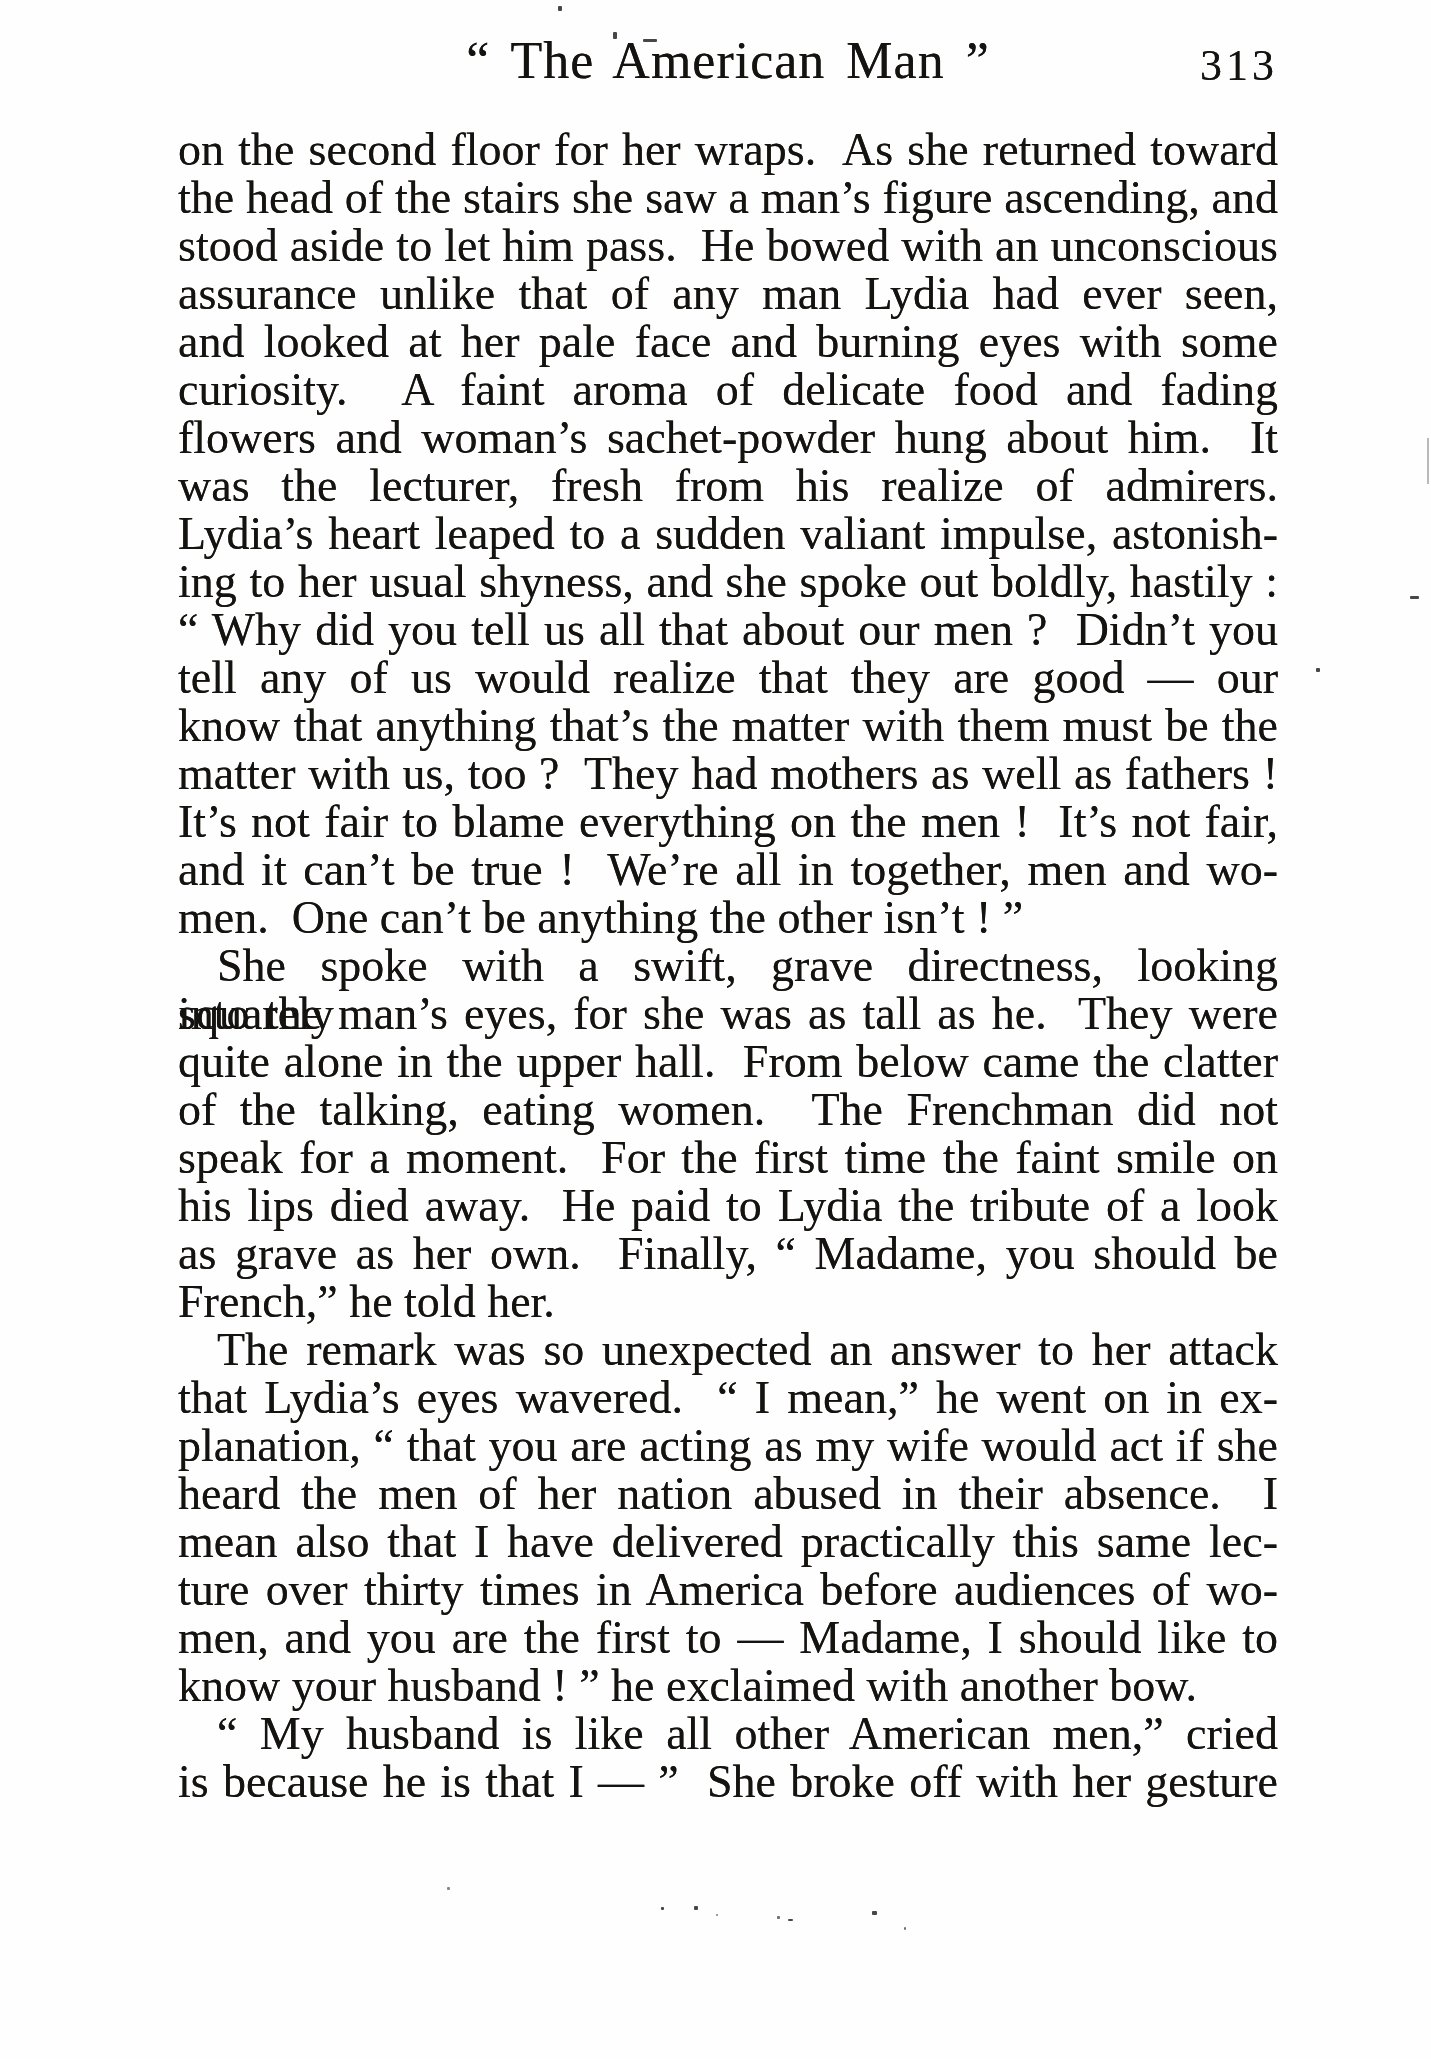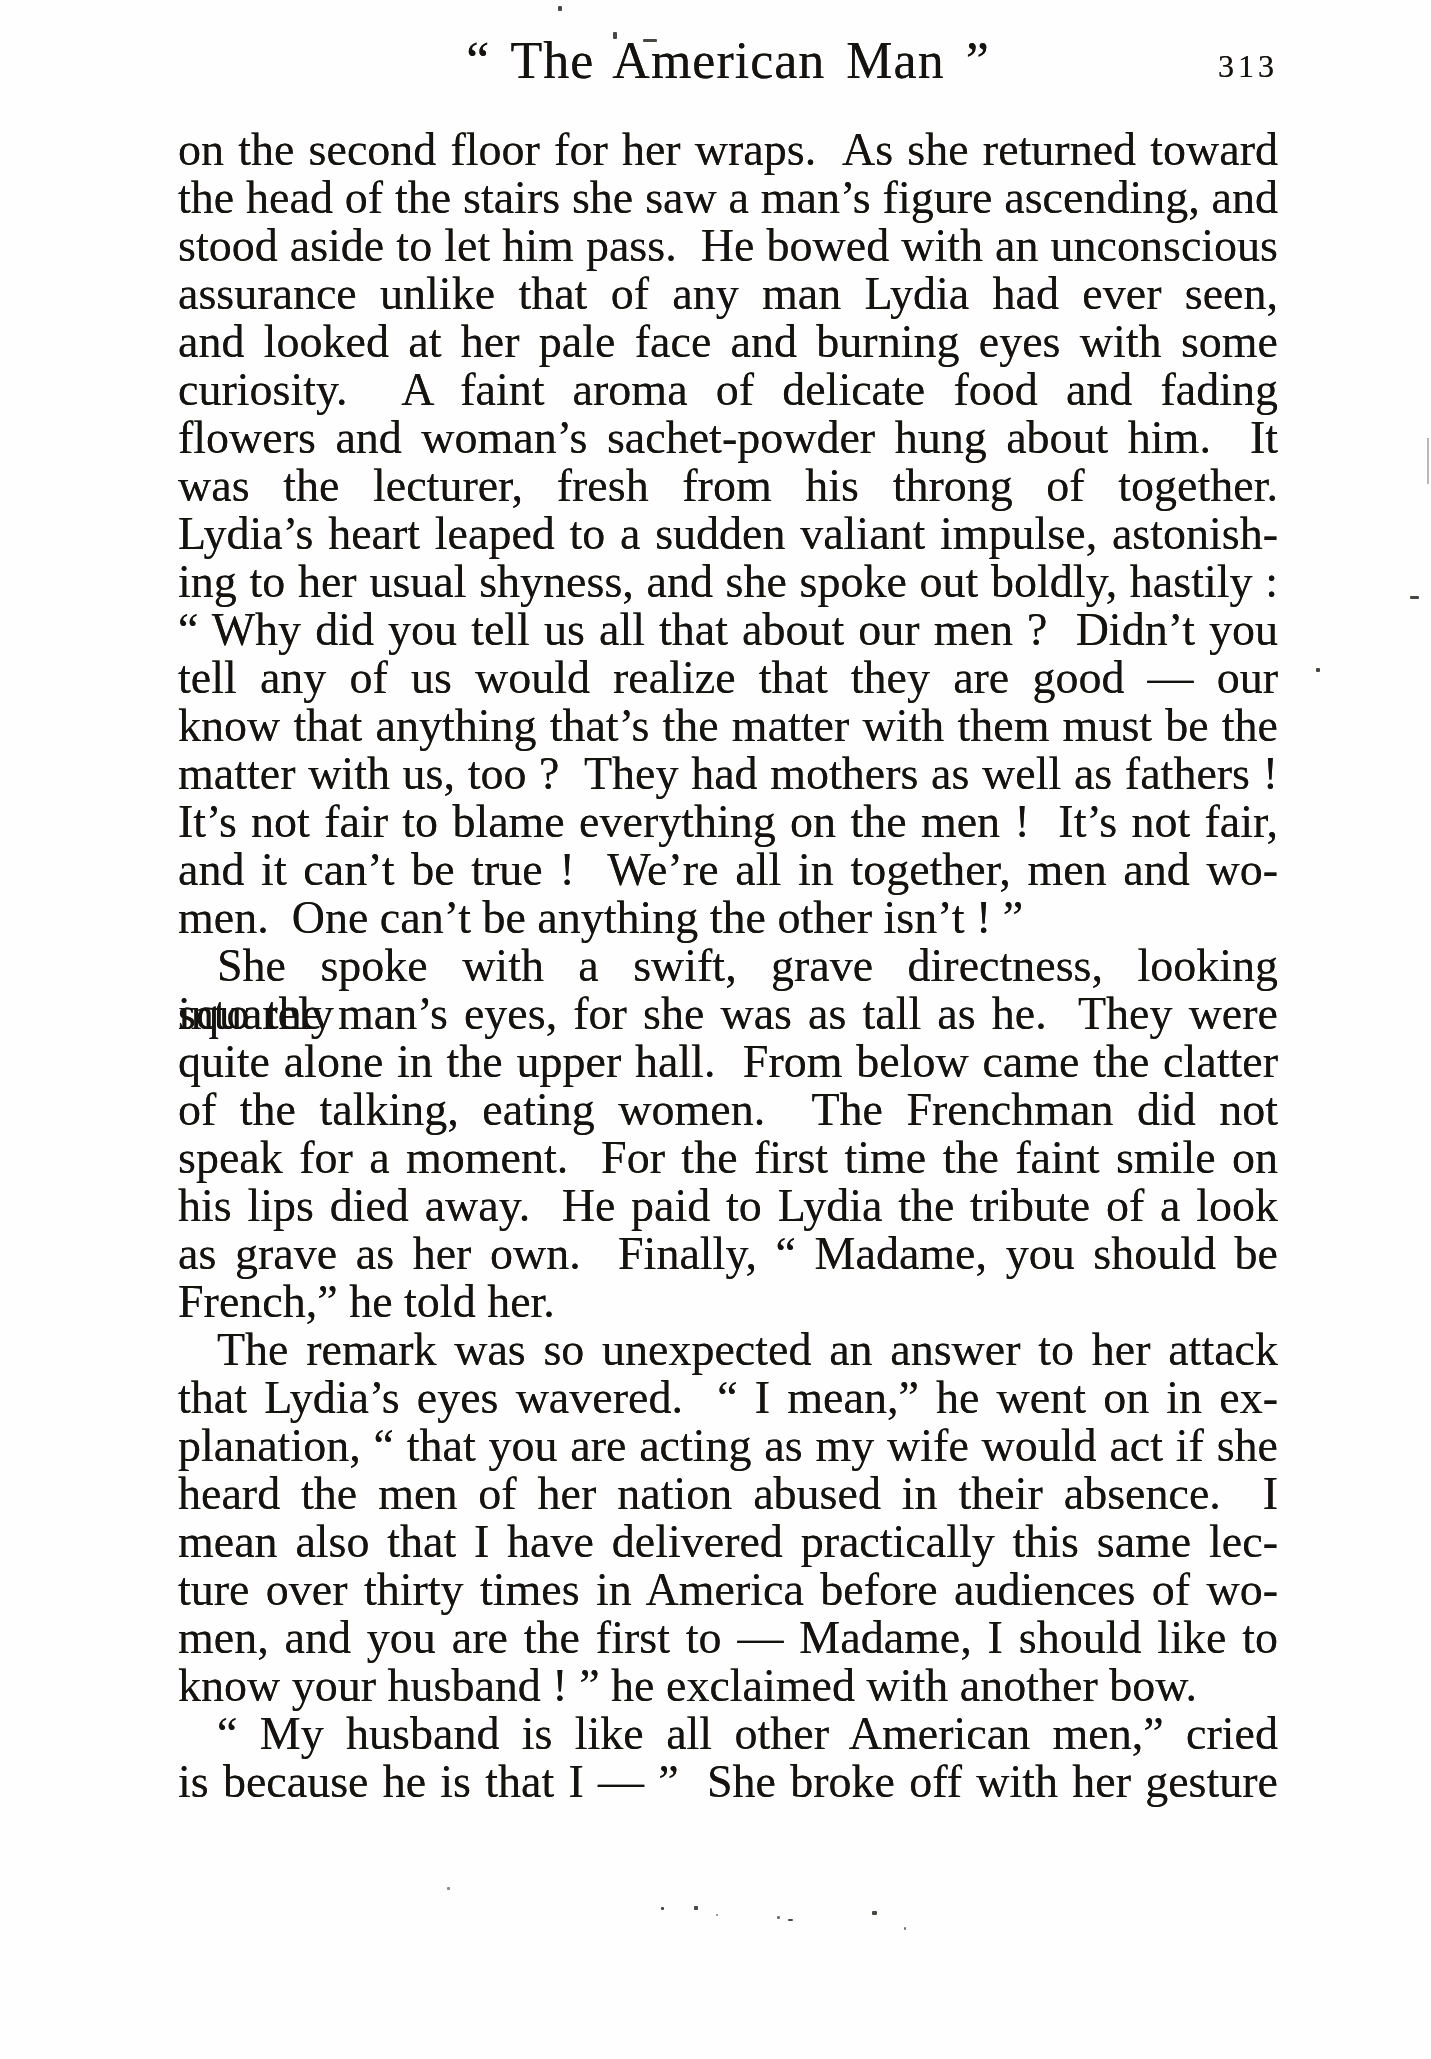--- a/index.html
+++ b/index.html
@@ -32,21 +32,21 @@
     line-height:62px;
     letter-spacing:1px;
     word-spacing:7px;
     white-space:nowrap;
     text-shadow:0 0 0.6px rgba(21,19,16,0.85);
   }
   .page-number{
     position:absolute;
     right:0;
     top:14px;
-    font-size:32px;
+    font-size:44px;
     line-height:44px;
     letter-spacing:4px;
     text-shadow:0 0 0.5px rgba(21,19,16,0.8);
     margin-left:32px;
   }
   .body-text{
     margin-top:30px;
   }
   .line{
     font-size:46px;
@@ -86,21 +86,21 @@
     </div>
 
     <div class="body-text">
         <div class="line j">on the second floor for her wraps.&nbsp; As she returned toward</div>
         <div class="line j">the head of the stairs she saw a man’s figure ascending, and</div>
         <div class="line j">stood aside to let him pass.&nbsp; He bowed with an unconscious</div>
         <div class="line j">assurance unlike that of any man Lydia had ever seen,</div>
         <div class="line j">and looked at her pale face and burning eyes with some</div>
         <div class="line j">curiosity.&nbsp; A faint aroma of delicate food and fading</div>
         <div class="line j">flowers and woman’s sachet-powder hung about him.&nbsp; It</div>
-        <div class="line j">was the lecturer, fresh from his throng of together.</div>
+        <div class="line j">was the lecturer, fresh from his realize of admirers.</div>
         <div class="line j">Lydia’s heart leaped to a sudden valiant impulse, astonish-</div>
         <div class="line j">ing to her usual shyness, and she spoke out boldly, hastily :</div>
         <div class="line j">“ Why did you tell us all that about our men ?&nbsp; Didn’t you</div>
         <div class="line j">tell any of us would realize that they are good — our</div>
         <div class="line j">know that anything that’s the matter with them must be the</div>
         <div class="line j">matter with us, too ?&nbsp; They had mothers as well as fathers !</div>
         <div class="line j">It’s not fair to blame everything on the men !&nbsp; It’s not fair,</div>
         <div class="line j">and it can’t be true !&nbsp; We’re all in together, men and wo-</div>
         <div class="line">men.&nbsp; One can’t be anything the other isn’t ! ”</div>
         <div class="line j indent">She spoke with a swift, grave directness, looking squarely</div>

